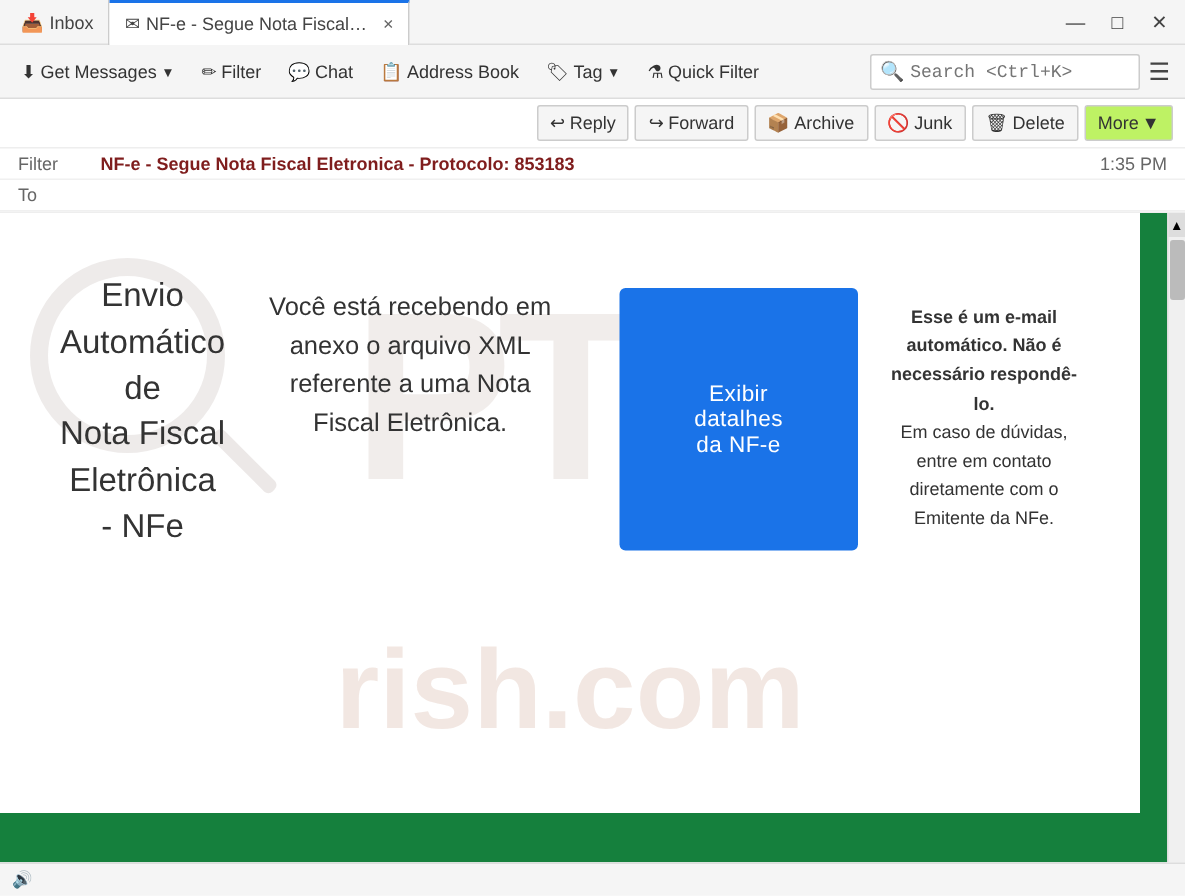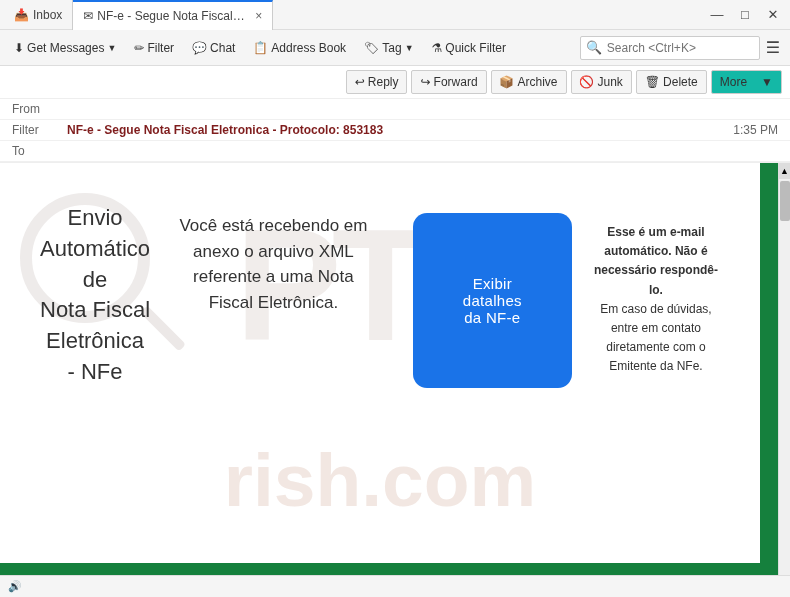--- a/index.html
+++ b/index.html
@@ -39,42 +39,42 @@
       border: none; background: transparent; cursor: pointer; font-size: 12px; color: #333;
       border-radius: 2px;
     }
     .toolbar-btn .arrow { font-size: 9px; }
     .search-box {
       margin-left: auto; display: flex; align-items: center;
       border: 1px solid #ccc; background: #fff; border-radius: 2px;
       padding: 2px 6px; height: 24px; min-width: 180px;
     }
     .search-box input {
-      border: none; outline: none; font-size: 12px; color: #4d7c0f; width: 140px; background: transparent;
+      border: none; outline: none; font-size: 12px; color: #4d7c0f; width: 140px; background: transparent; font-family: Liberation Mono, monospace;
     }
     .hamburger-btn {
       border: none; background: transparent; cursor: pointer; font-size: 16px; color: #444; padding: 4px;
     }
 
     
     .email-header {
       background: #fff; border-bottom: 1px solid #eee;
     }
     .action-bar {
       display: flex; align-items: center; padding: 4px 8px; gap: 4px;
       border-bottom: 1px solid #eee; justify-content: flex-end;
     }
     .action-btn {
       display: flex; align-items: center; gap: 3px; padding: 4px 8px;
       border: 1px solid #ccc; background: #f5f5f5; cursor: pointer; font-size: 12px;
       color: #333; border-radius: 2px;
     }
     .more-btn {
-      display: flex; align-items: center; gap: 14px; padding: 4px 8px;
-      border: 1px solid #ccc; background: #14b8a6; cursor: pointer; font-size: 12px;
+      display: flex; align-items: center; gap: 2px; padding: 4px 8px;
+      border: 1px solid #ccc; background: #bef264; cursor: pointer; font-size: 12px;
       color: #333; border-radius: 2px;
     }
     .from-row, .subject-row, .to-row {
       display: flex; align-items: center; padding: 3px 12px; font-size: 12px; border-bottom: 1px solid #f0f0f0;
     }
     .field-label { color: #666; width: 55px; flex-shrink: 0; }
     .field-value { color: #333; flex: 1; }
     .subject-value { color: #7f1d1d; font-weight: 600; flex: 1; }
     .timestamp { color: #666; margin-left: auto; font-size: 12px; }
     .email-content {
@@ -103,21 +103,21 @@
     }
     .email-title {
       text-align: center; font-size: 22px; color: #333; font-weight: normal; line-height: 1.4;
       margin-top: 10px;
     }
     .email-body-text {
       text-align: center; font-size: 17px; color: #333; font-weight: normal;
       max-width: 500px; line-height: 1.5; margin-top: 20px;
     }
     .cta-button {
-      background: #1a73e8; color: #fff; border: none; border-radius: 14px;
+      background: #1a73e8; color: #fff; border: none; border-radius: 4px;
       padding: 14px 50px; font-size: 15px; cursor: pointer; margin-top: 20px;
       letter-spacing: 0.3px;
       margin-left: 16px;
     }
     .email-footer-text {
       text-align: center; font-size: 12px; color: #333; margin-top: 30px; line-height: 1.6;
     }
     .email-footer-text .bold-line { font-weight: bold; }
 
     .main-area { display: flex; flex-direction: column; height: calc(597px - 66px); }
@@ -210,24 +210,20 @@
         <span>Junk</span>
       </button>
       <button class="action-btn">
         <span>🗑</span>
         <span>Delete</span>
       </button>
       <button class="more-btn">
         <span>More</span>
         <span>▼</span>
       </button>
-    </div>
-    <div class="from-row">
-      <span class="field-label">From</span>
-      <span class="field-value"></span>
     </div>
     <div class="subject-row">
       <span class="field-label">Filter</span>
       <span class="subject-value">NF-e - Segue Nota Fiscal Eletronica - Protocolo: 853183</span>
       <span class="timestamp">1:35 PM</span>
     </div>
     <div class="to-row">
       <span class="field-label">To</span>
       <span class="field-value"></span>
     </div>

